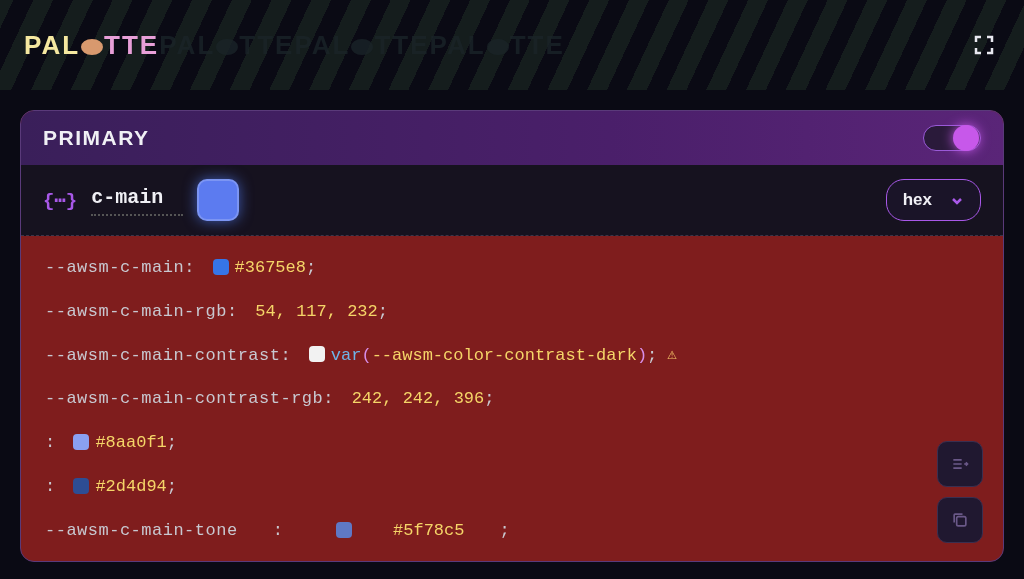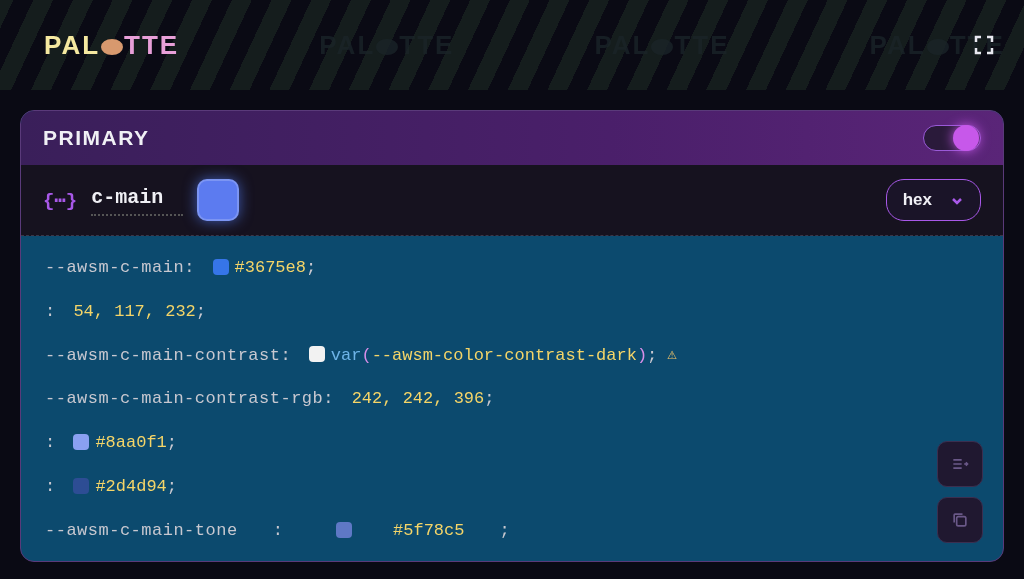--- a/index.html
+++ b/index.html
@@ -24,22 +24,21 @@
         #151d1d 18px,
         #151d1d 36px
       );
       display: flex;
       align-items: center;
     }
     
     .logo-row {
       display: flex;
       align-items: center;
-      padding-left: 44px;
-      gap: 140px;
+      padding-left: 24px;
       position: relative;
       z-index: 2;
     }
     
     .logo {
       display: flex;
       align-items: center;
       font-weight: 900;
       font-size: 26px;
       letter-spacing: 2px;
@@ -68,21 +67,21 @@
       top: 50%;
       transform: translateY(-50%);
       width: 24px;
       height: 24px;
       z-index: 3;
     }
     .fullscreen-btn svg { stroke: #e8e8f0; stroke-width: 2.5; fill: none; }
     
     .main-card {
       margin: 20px 20px 0 20px;
-      background: #0c4a6e;
+      background: #7f1d1d;
       border: 1px solid #5a3a7a;
       border-radius: 14px;
       overflow: hidden;
     }
     
     .card-header {
       display: flex;
       align-items: center;
       justify-content: space-between;
       padding: 14px 22px;
@@ -300,20 +299,21 @@
   <div class="var-list">
     <div id="vars-container">
         <div class="var-row">
     <span class="var-name">--awsm-c-main</span>
           <span class="var-colon">:&nbsp;</span>
     <span class="inline-swatch" style="background:#3675e8"></span>
           <span class="var-value">#3675e8</span>
           <span class="var-semi">;</span>
   </div>
         <div class="var-row">
+    <span class="var-name">--awsm-c-main-rgb</span>
           <span class="var-colon">:&nbsp;</span>
     <span class="var-value">54, 117, 232</span>
           <span class="var-semi">;</span>
   </div>
         <div class="var-row">
     <span class="var-name">--awsm-c-main-contrast</span>
           <span class="var-colon">:&nbsp;</span>
     <span class="inline-swatch" style="background:#f2f2f2"></span>
           <span class="var-func">var</span>
           <span class="var-paren">(</span>

